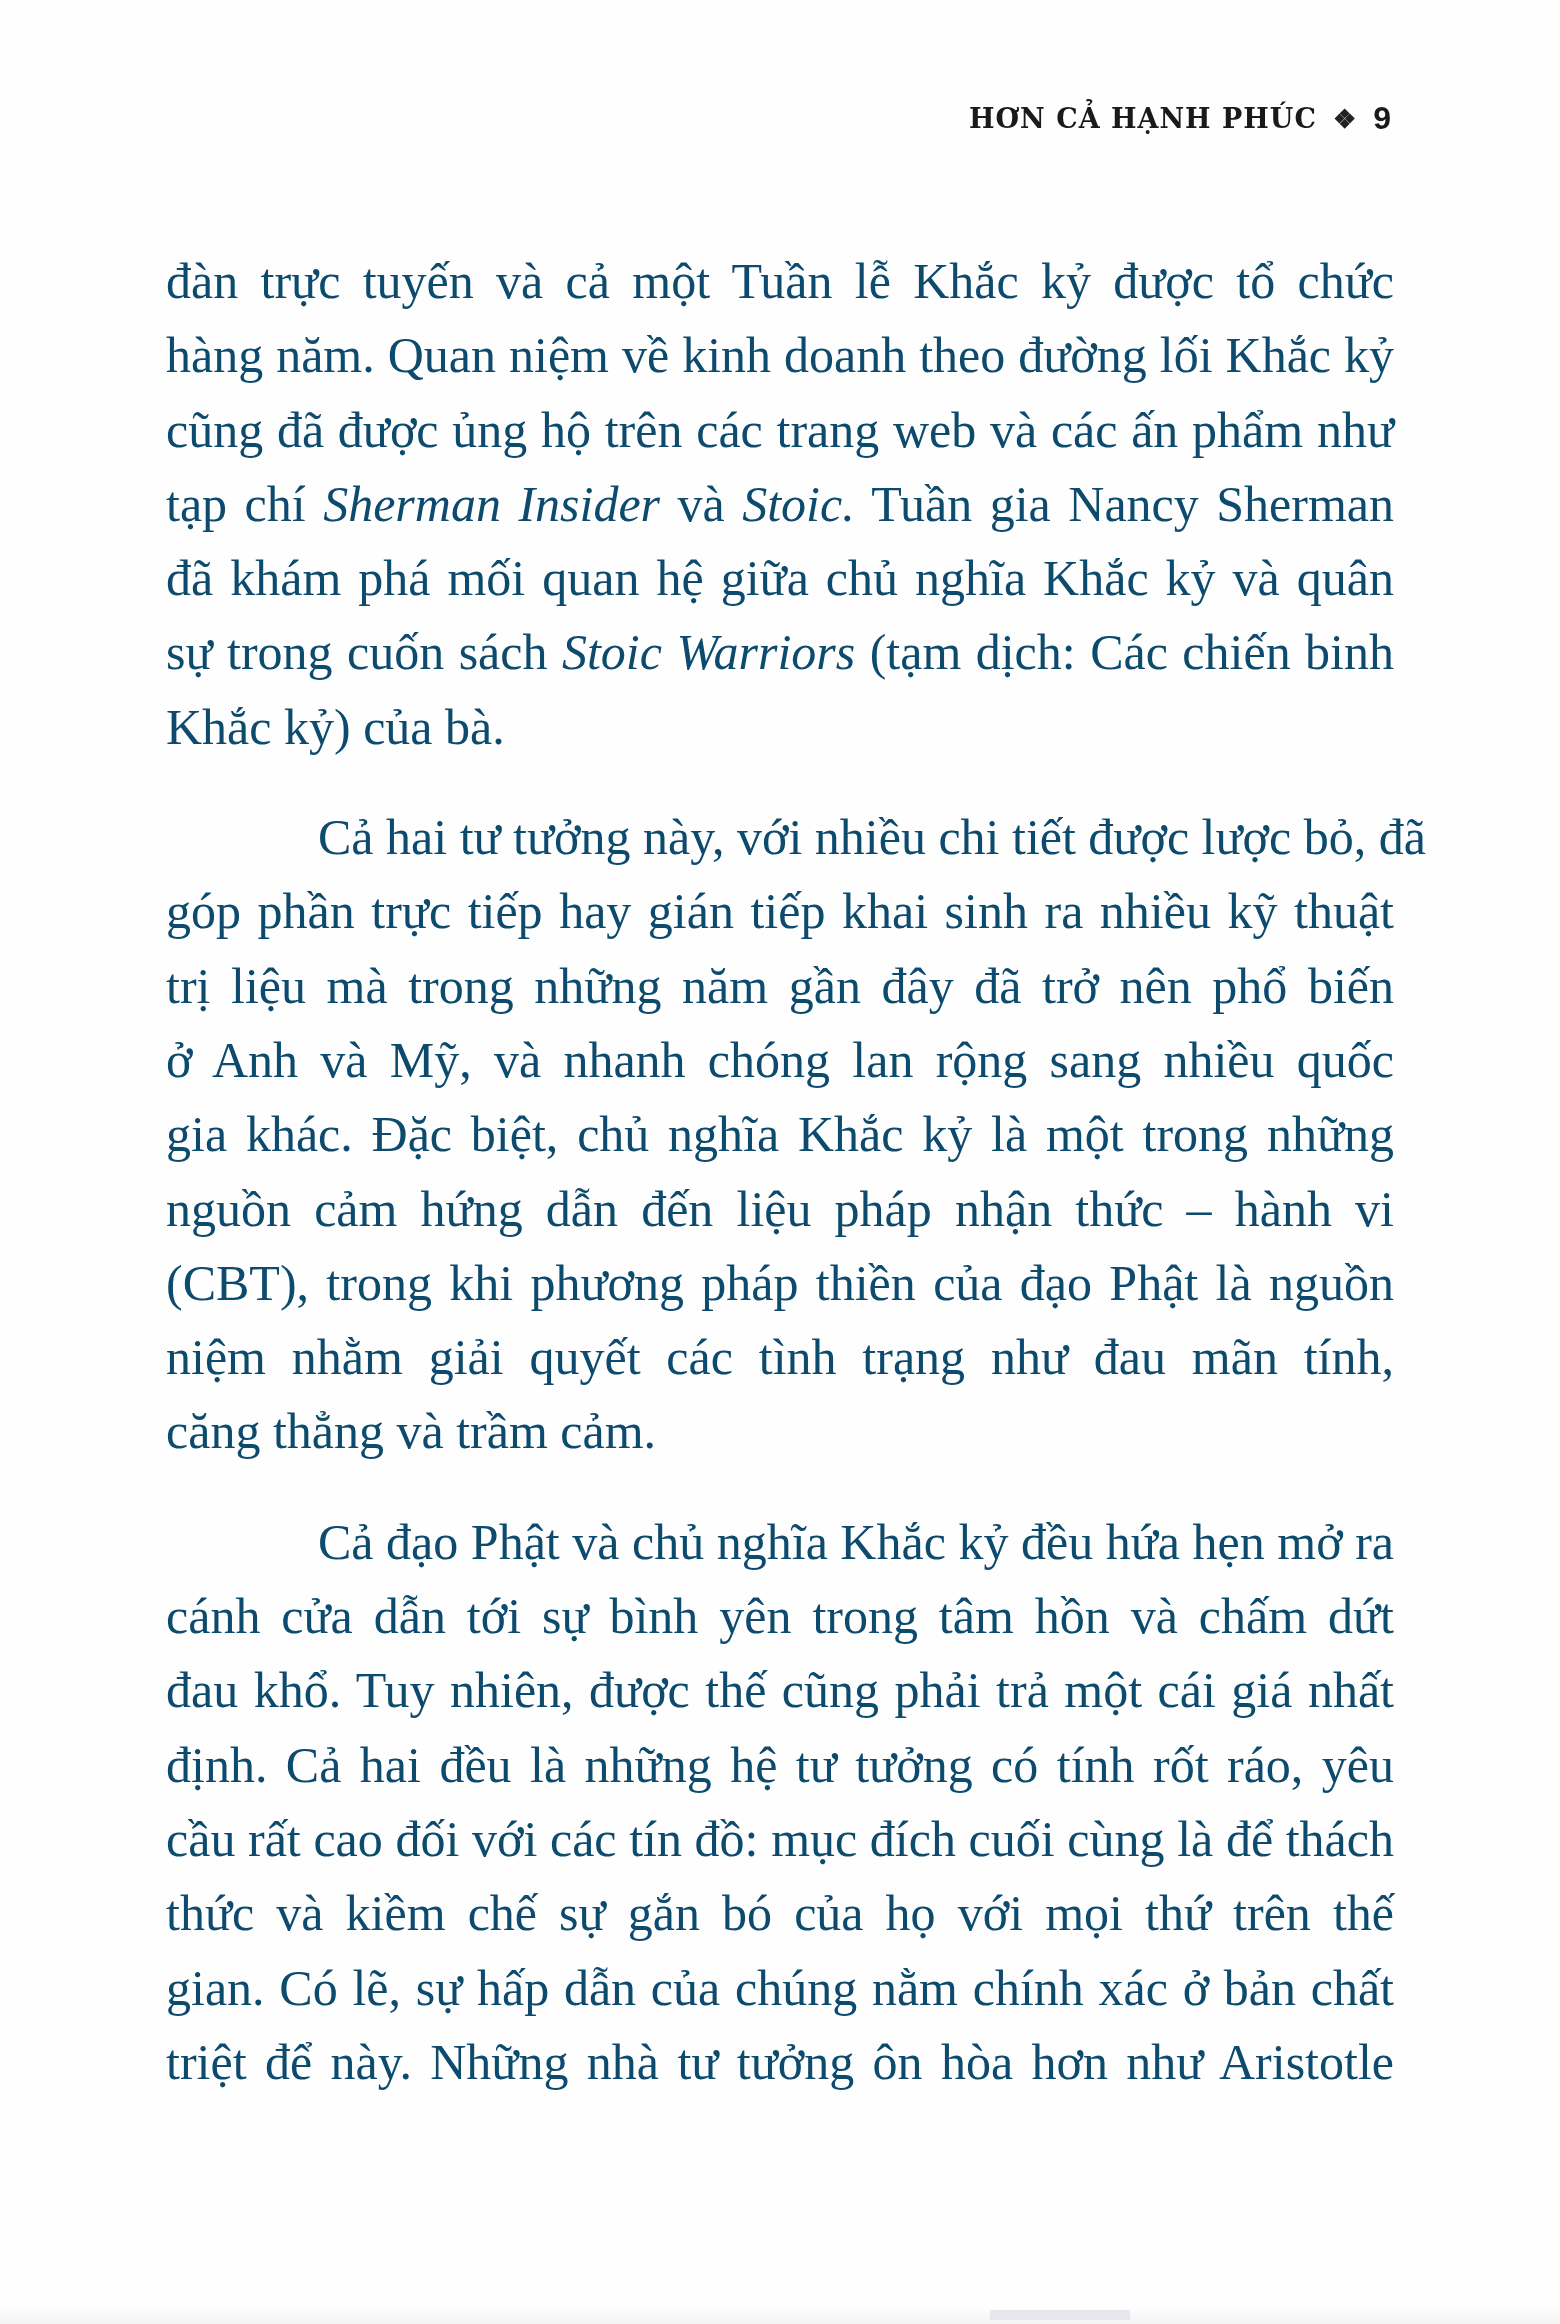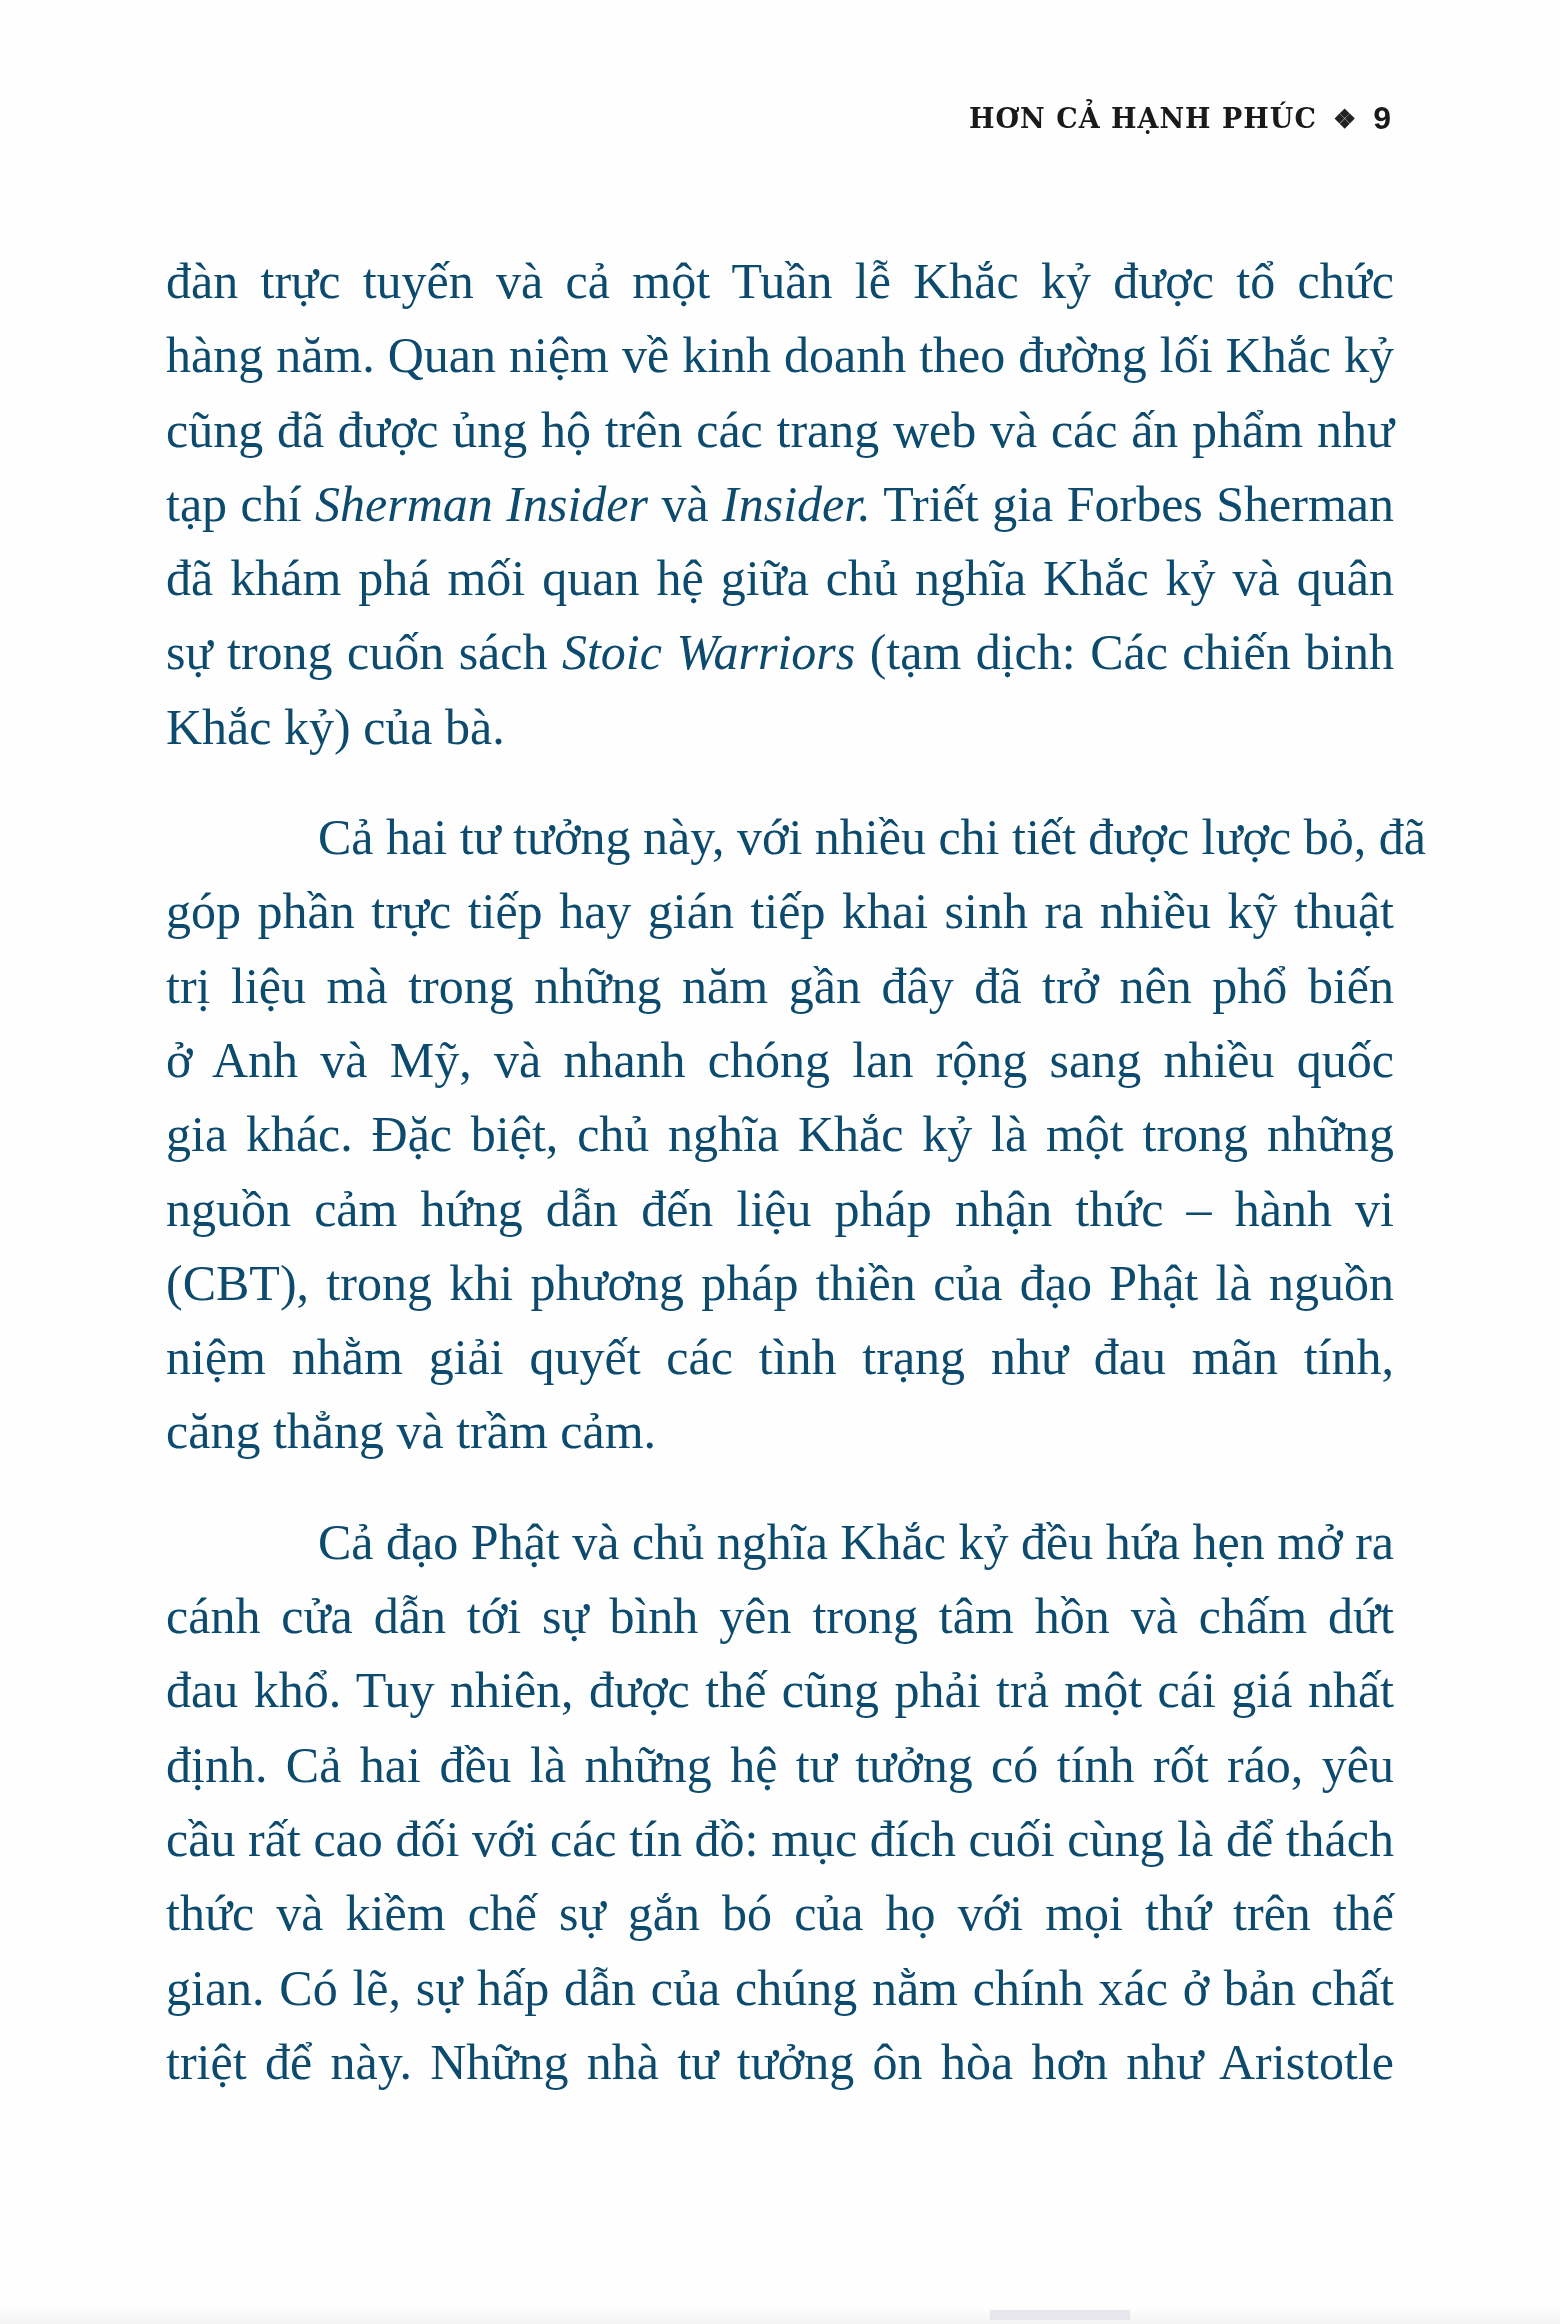--- a/index.html
+++ b/index.html
@@ -102,21 +102,21 @@
     <span>HƠN CẢ HẠNH PHÚC</span>
     <span class="ornament">❖</span>
     <span class="page-num">9</span>
   </div>
 
   <div class="body-text" id="body-text">
       <div class="para">
         <span class="line first"><span>đàn trực tuyến và cả một Tuần lễ Khắc kỷ được tổ chức</span></span>
         <span class="line"><span>hàng năm. Quan niệm về kinh doanh theo đường lối Khắc kỷ</span></span>
         <span class="line"><span>cũng đã được ủng hộ trên các trang web và các ấn phẩm như</span></span>
-        <span class="line"><span>tạp chí </span><span class="it">Sherman Insider</span><span> và </span><span class="it">Insider.</span><span> Triết gia Forbes Sherman</span></span>
+        <span class="line"><span>tạp chí </span><span class="it">Sherman Insider</span><span> và </span><span class="it">Stoic.</span><span> Tuần gia Nancy Sherman</span></span>
         <span class="line"><span>đã khám phá mối quan hệ giữa chủ nghĩa Khắc kỷ và quân</span></span>
         <span class="line"><span>sự trong cuốn sách </span><span class="it">Stoic Warriors</span><span> (tạm dịch: Các chiến binh</span></span>
         <span class="line last"><span>Khắc kỷ) của bà.</span></span>
       </div>
       <div class="para indent">
         <span class="line first"><span>Cả hai tư tưởng này, với nhiều chi tiết được lược bỏ, đã</span></span>
         <span class="line"><span>góp phần trực tiếp hay gián tiếp khai sinh ra nhiều kỹ thuật</span></span>
         <span class="line"><span>trị liệu mà trong những năm gần đây đã trở nên phổ biến</span></span>
         <span class="line"><span>ở Anh và Mỹ, và nhanh chóng lan rộng sang nhiều quốc</span></span>
         <span class="line"><span>gia khác. Đặc biệt, chủ nghĩa Khắc kỷ là một trong những</span></span>

